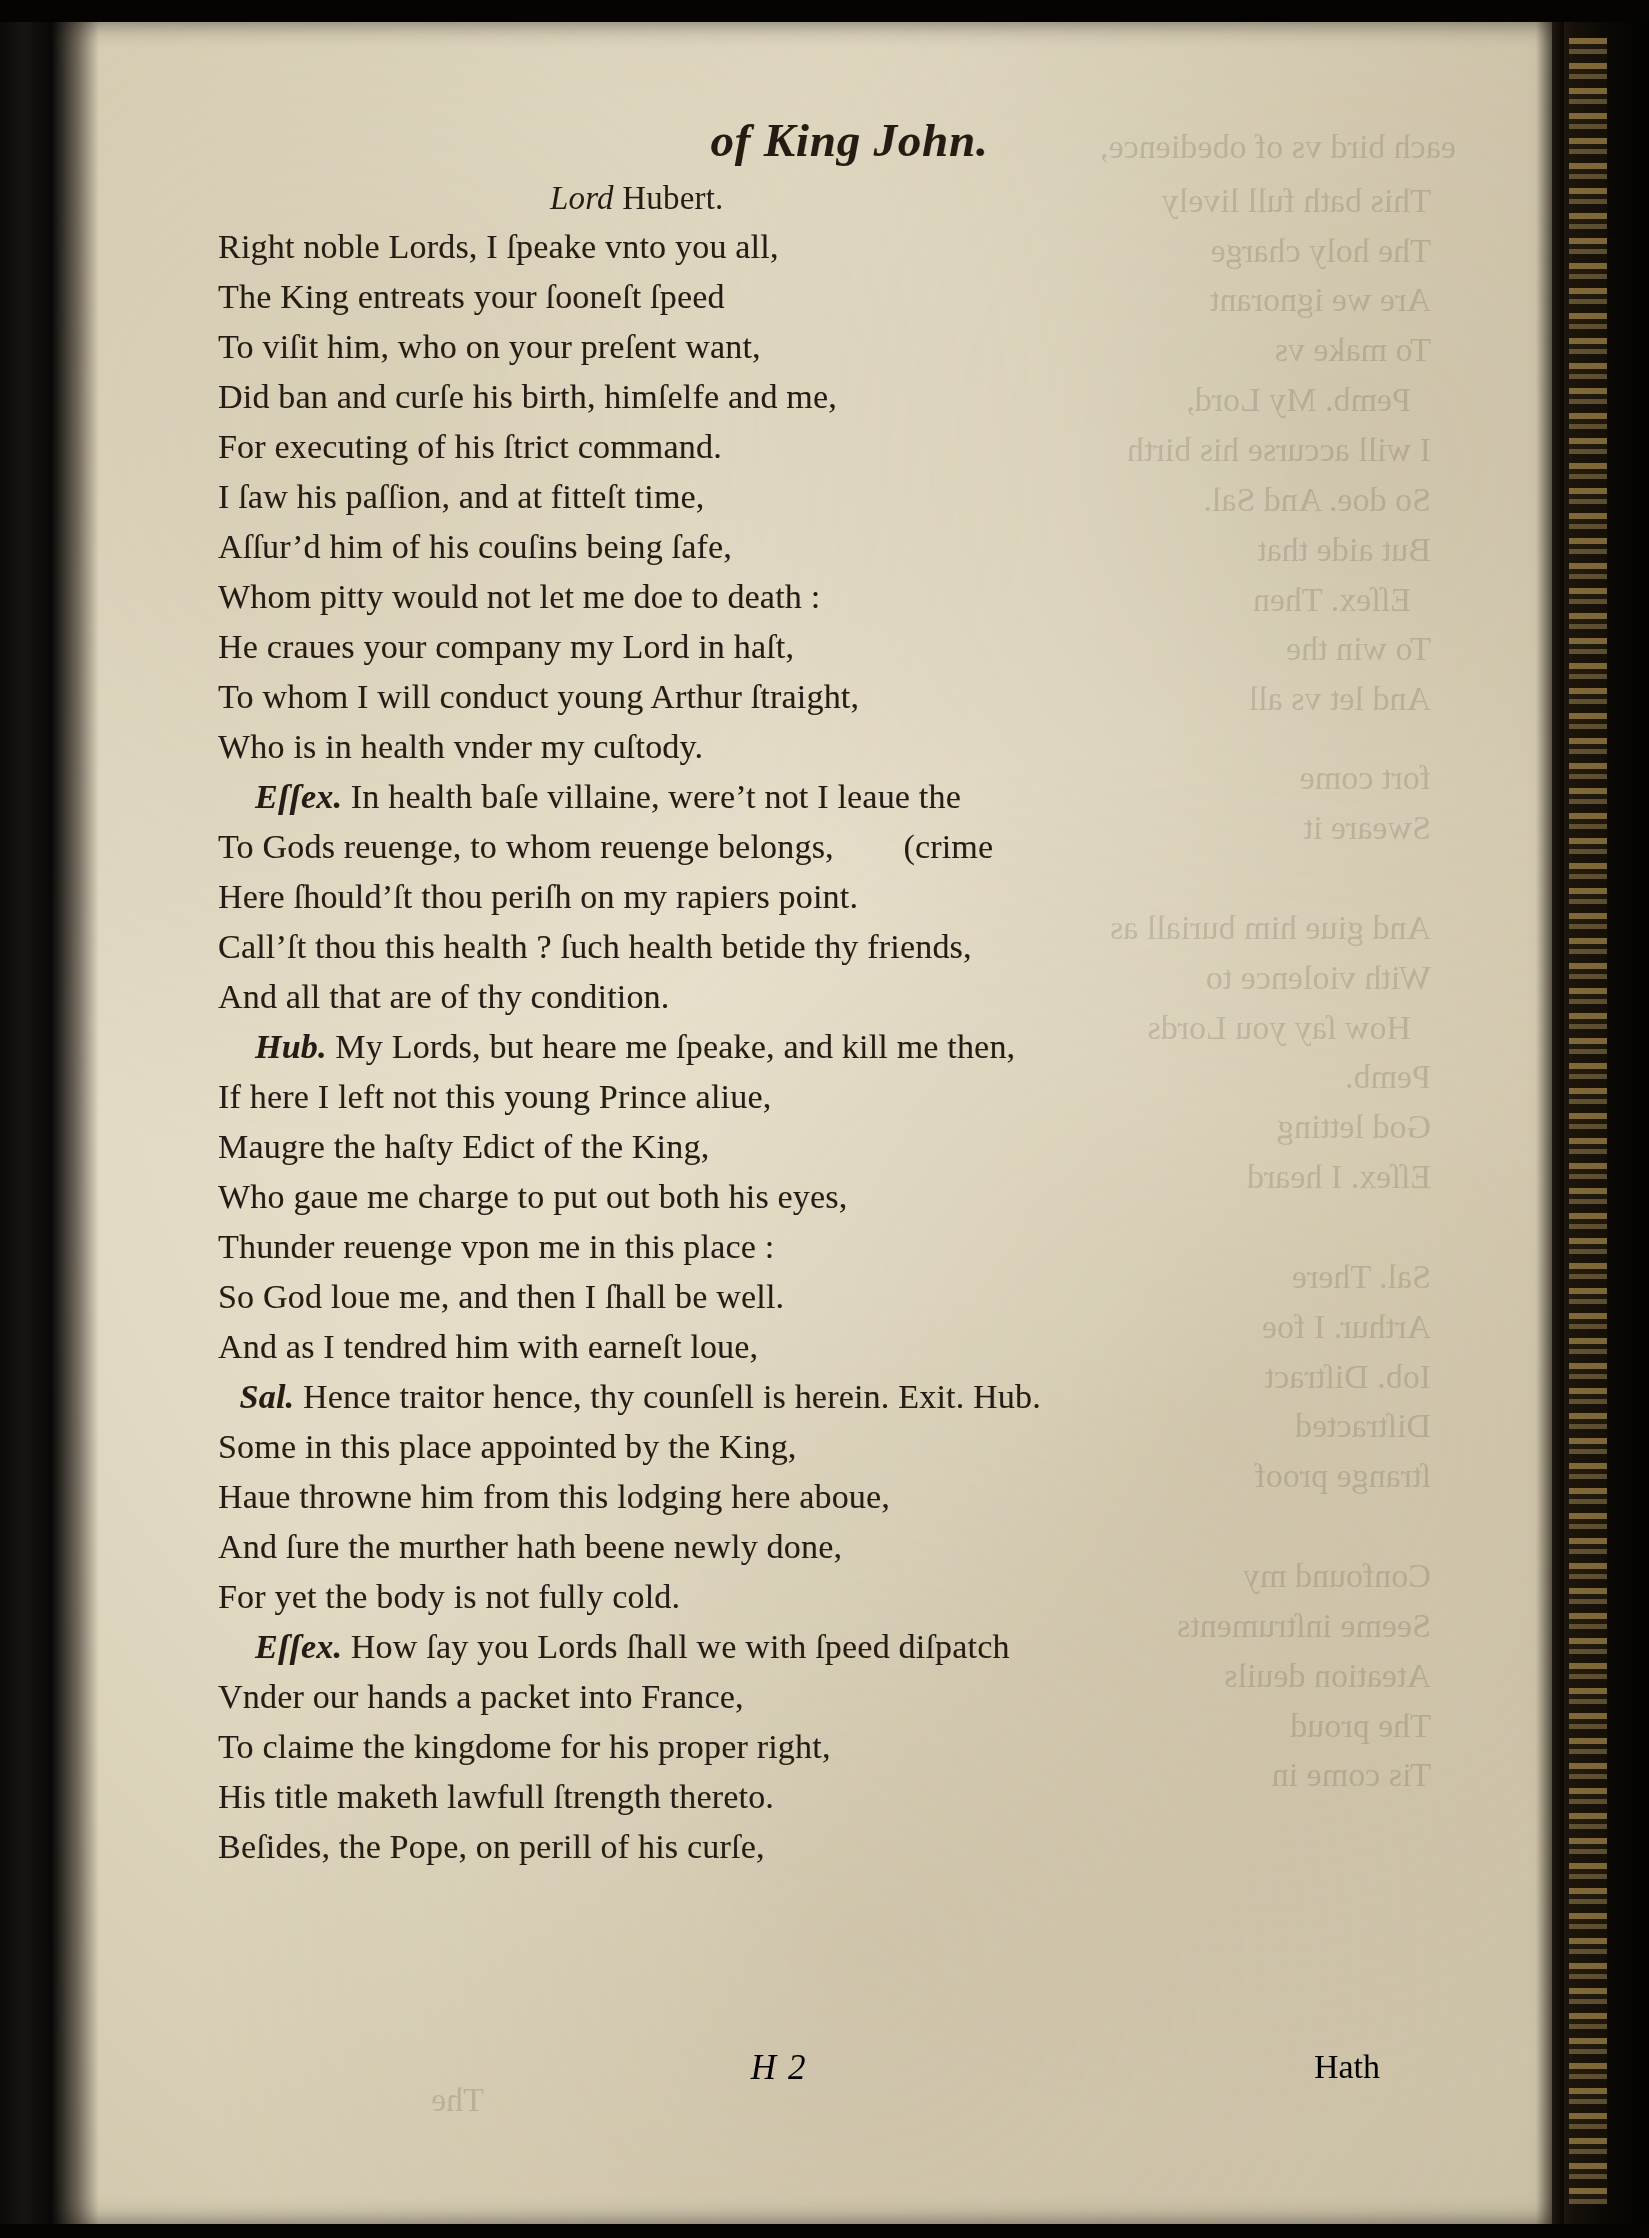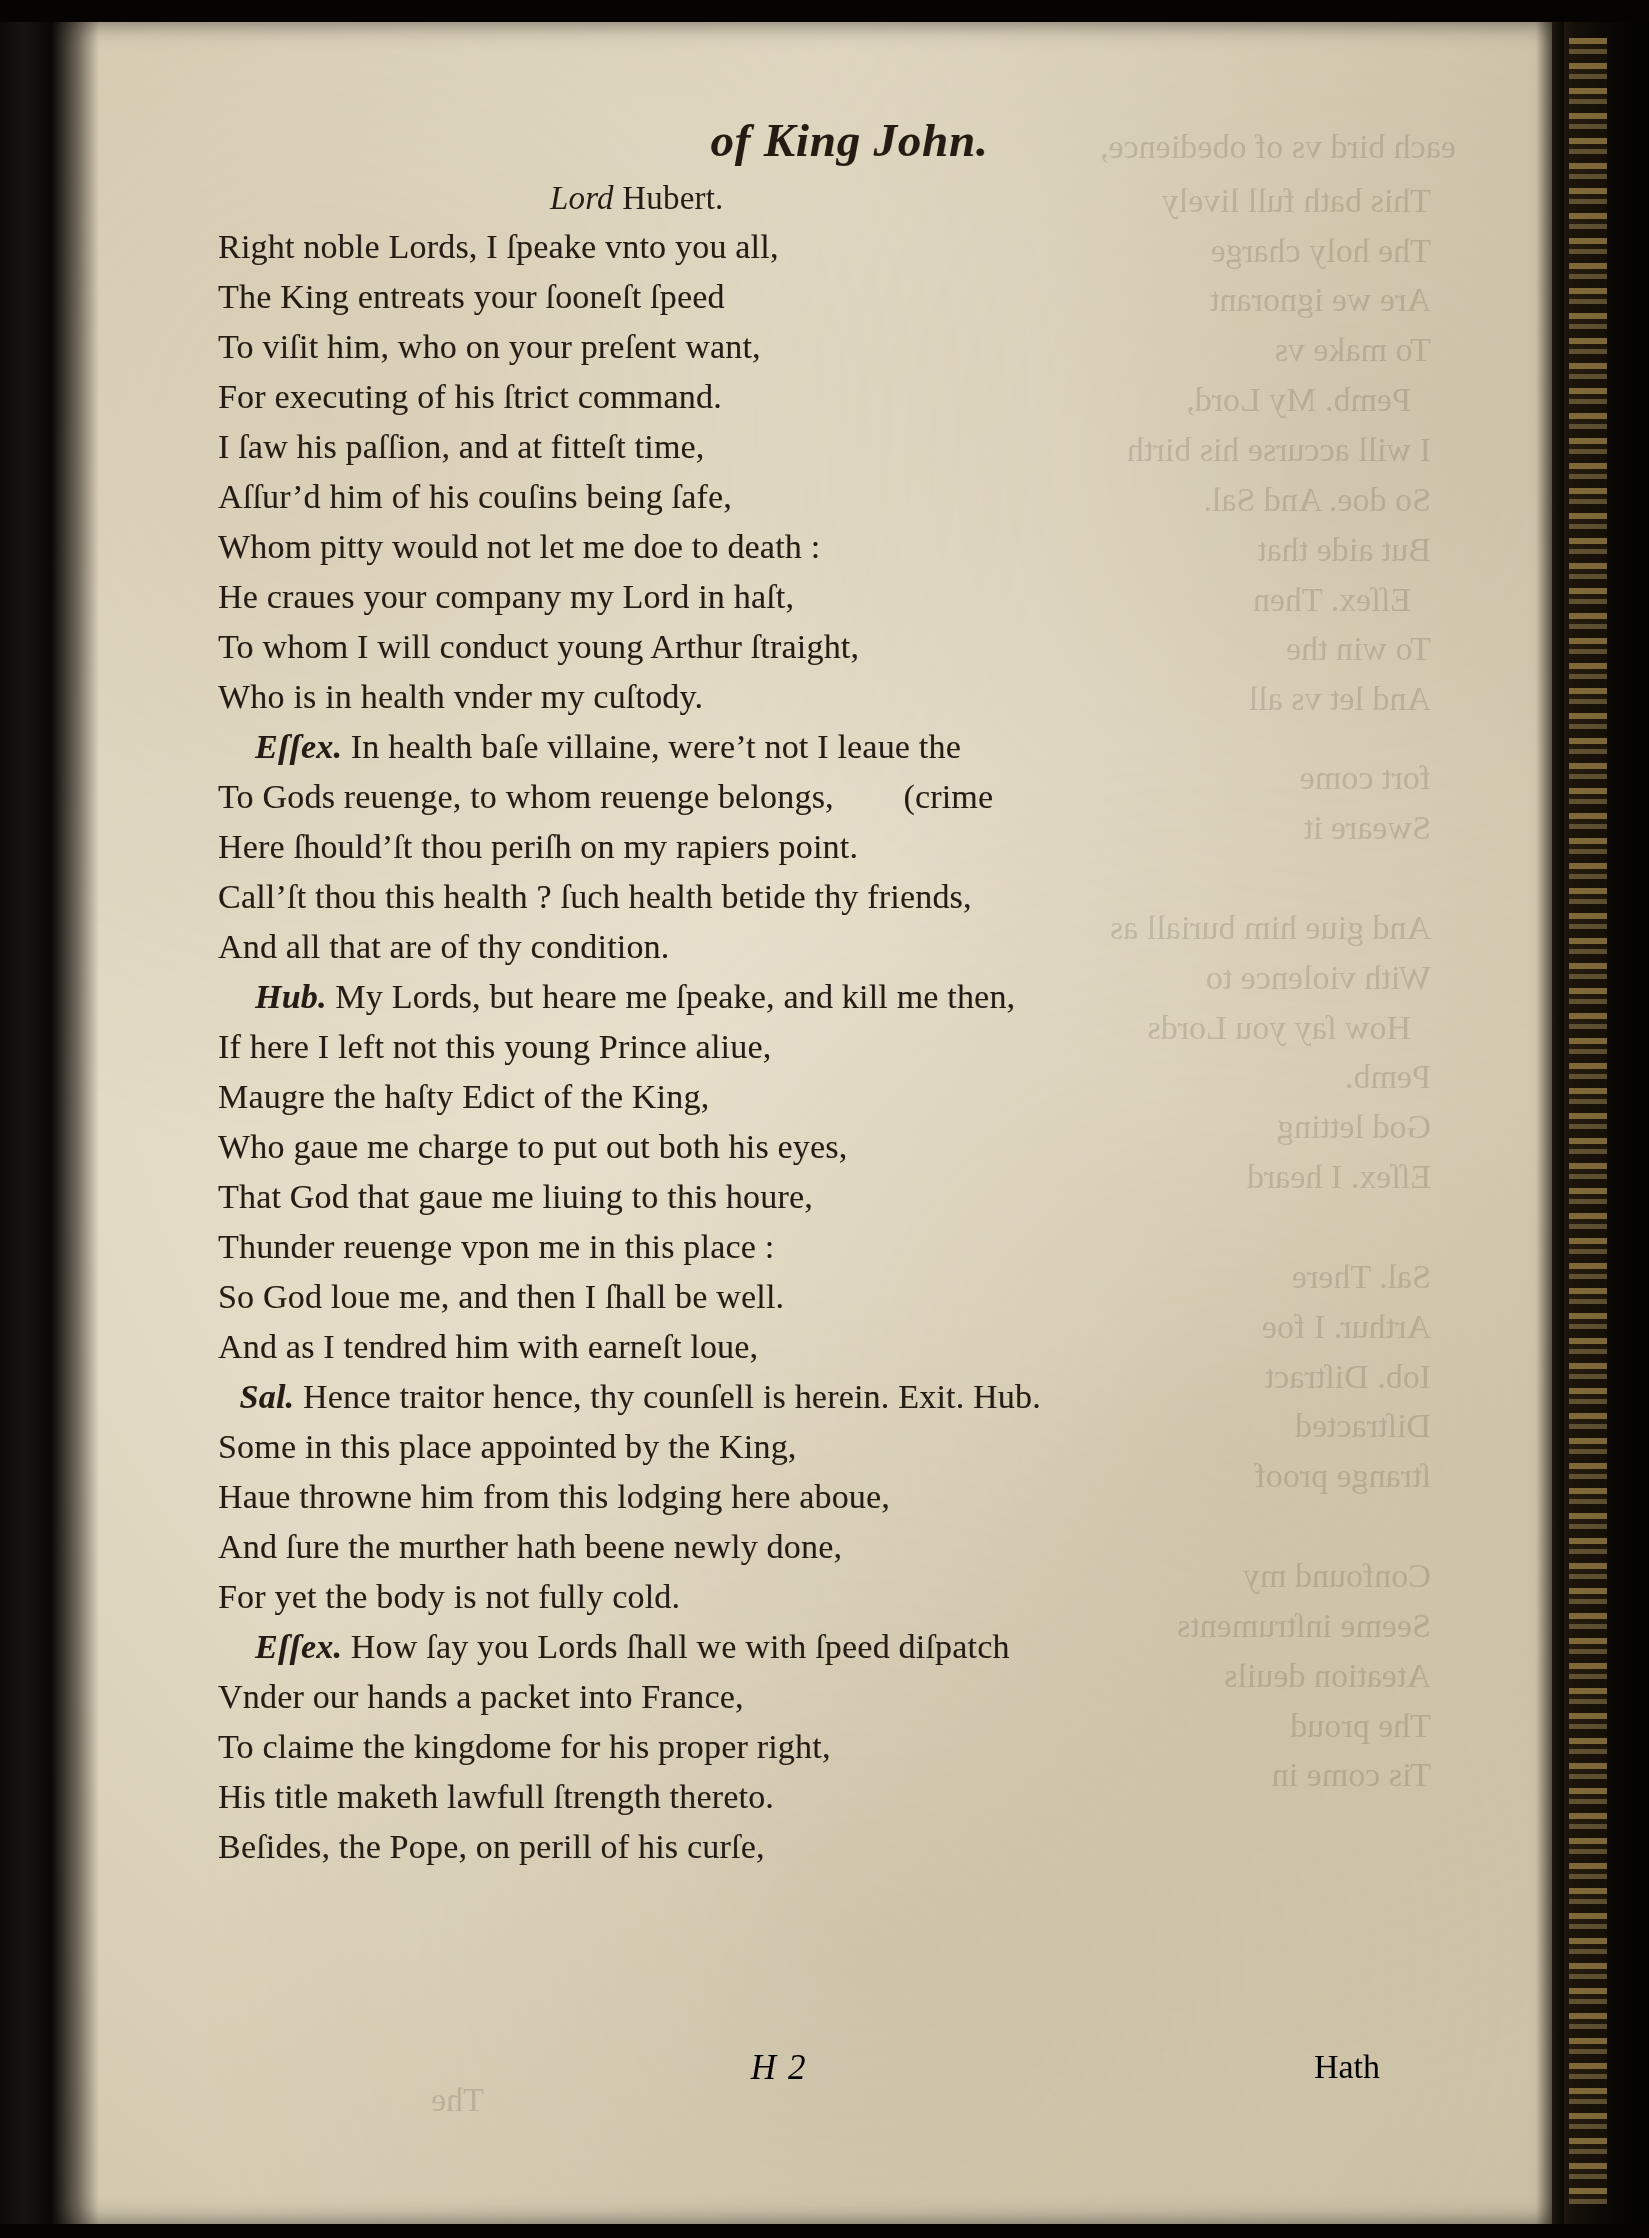--- a/index.html
+++ b/index.html
@@ -238,20 +238,21 @@
 
         <div class="stage-dir">
           <span class="it">Lord</span>
           <span>Hubert.</span>
         </div>
 
         <div>
           <div class="line">Right noble Lords, I ſpeake vnto you all,</div>
           <div class="line">The King entreats your ſooneſt ſpeed</div>
           <div class="line">To viſit him, who on your preſent want,</div>
+          <div class="line">Did ban and curſe his birth, himſelfe and me,</div>
           <div class="line">For executing of his ſtrict command.</div>
           <div class="line">I ſaw his paſſion, and at fitteſt time,</div>
           <div class="line">Aſſur’d him of his couſins being ſafe,</div>
           <div class="line">Whom pitty would not let me doe to death :</div>
           <div class="line">He craues your company my Lord in haſt,</div>
           <div class="line">To whom I will conduct young Arthur ſtraight,</div>
           <div class="line">Who is in health vnder my cuſtody.</div>
         </div>
 
         <div>
@@ -260,21 +261,20 @@
           <div class="line">Here ſhould’ſt thou periſh on my rapiers point.</div>
           <div class="line">Call’ſt thou this health ? ſuch health betide thy friends,</div>
           <div class="line">And all that are of thy condition.</div>
         </div>
 
         <div>
           <div class="line indent"><span class="sp">Hub.</span> <span>My Lords, but heare me ſpeake, and kill me then,</span></div>
           <div class="line">If here I left not this young Prince aliue,</div>
           <div class="line">Maugre the haſty Edict of the King,</div>
           <div class="line">Who gaue me charge to put out both his eyes,</div>
-          <div class="line">That God that gaue me liuing to this houre,</div>
           <div class="line">Thunder reuenge vpon me in this place :</div>
           <div class="line">So God loue me, and then I ſhall be well.</div>
           <div class="line">And as I tendred him with earneſt loue,</div>
         </div>
 
         <div>
           <div class="line indent2"><span class="sp">Sal.</span> <span>Hence traitor hence, thy counſell is herein. Exit. Hub.</span></div>
           <div class="line">Some in this place appointed by the King,</div>
           <div class="line">Haue throwne him from this lodging here aboue,</div>
           <div class="line">And ſure the murther hath beene newly done,</div>

